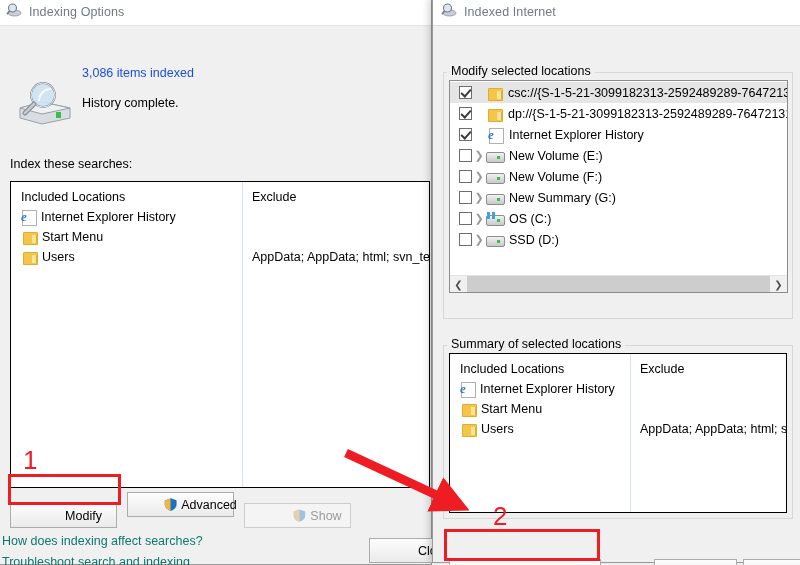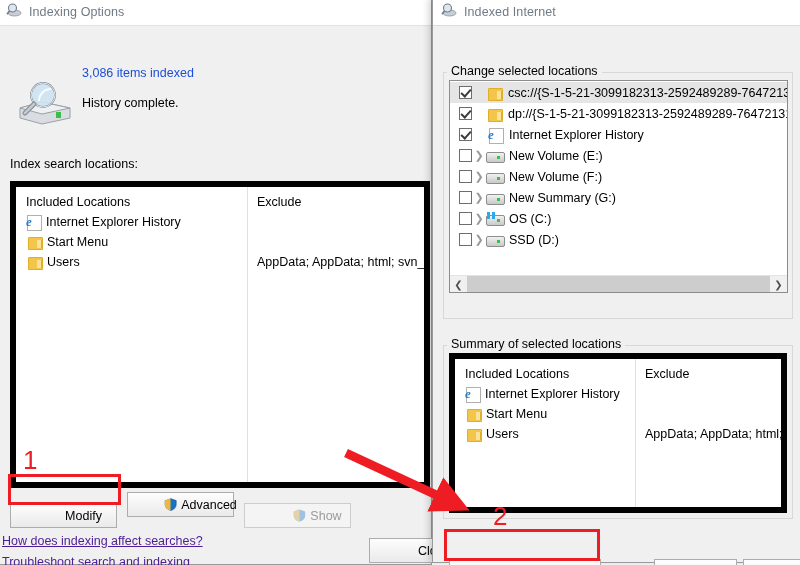--- a/index.html
+++ b/index.html
@@ -58,21 +58,21 @@
 
   .section-label {
     position: absolute;
     font-size: 12.5px; color: #000;
   }
 
   
   .listview {
     position: absolute;
     background: #fff;
-    border: 6px solid #000000;
+    border: 1px solid #000000;
     overflow: hidden;
     text-decoration: underline;
   }
   .lv-colsplit {
     position: absolute; top: 0; bottom: 0;
     width: 1px; background: #d6e3ef;
   }
   .lv-head {
     position: absolute;
     font-size: 12.5px; color: #000;
@@ -160,22 +160,21 @@
 
   .shield {
     display: inline-block; width: 13px; height: 13px;
     position: relative; flex: 0 0 auto;
   }
   .shield svg { display:block; }
 
   .link {
     position: absolute;
     font-size: 12.5px;
-    color: #4c1d95;
-    text-decoration: underline;
+    color: #0f766e;
     cursor: pointer;
     white-space: nowrap;
   }
 
   
   #right-window {
     left: 432px; top: -2px;
     width: 370px; height: 565px;
     border-right: none; border-top: none;
     box-shadow: -3px 0 7px rgba(0,0,0,.18);
@@ -292,21 +291,21 @@
             <circle cx="31" cy="17" r="12" fill="none" stroke="#ffffff" stroke-width="1" opacity=".8"></circle>
             <path d="M27 23 A12 12 0 0 1 39 11" fill="none" stroke="#ffffff" stroke-width="2" opacity=".9"></path>
             <line x1="22" y1="26" x2="13" y2="35" stroke="#8d969e" stroke-width="5" stroke-linecap="round"></line>
             <line x1="22" y1="26" x2="13" y2="35" stroke="#c7ced4" stroke-width="2.4" stroke-linecap="round"></line>
           </svg>
         </span>
         <div class="hero-l1">3,086 items indexed</div>
         <div class="hero-l2">History complete.</div>
       </div>
 
-      <div class="section-label" style="left:12px; top:131px;">Index search locations:</div>
+      <div class="section-label" style="left:12px; top:131px;">Index these searches:</div>
 
       <div class="listview" style="left:12px; top:155px; width:420px; height:307px;">
         <div class="lv-colsplit" style="left:231px;"></div>
 
         <div class="lv-head" style="left:10px; top:8px;">Included Locations</div>
         <div class="lv-head" style="left:241px; top:8px;">Exclude</div>
 
         <div class="lv-row" style="left:10px; top:28px;">
           <span class="ico-ie">
               <span class="e">e</span>
@@ -363,21 +362,21 @@
           <circle cx="6.5" cy="6" r="4" fill="#dfe6ee" stroke="#6f7d90" stroke-width="1.1"></circle>
           <line x1="3.4" y1="9" x2="1" y2="12.2" stroke="#6f7d90" stroke-width="1.6"></line>
         </svg>
       </span>
       <span class="ttext">Indexed Internet</span>
     </div>
 
     <div class="win-body">
 
       <div class="groupbox" style="left:10px; top:46px; width:350px; height:247px;"></div>
-      <div class="groupbox-title" style="left:14px; top:38px;">Change selected locations</div>
+      <div class="groupbox-title" style="left:14px; top:38px;">Modify selected locations</div>
 
       <div class="tree" style="left:16px; top:54px; width:339px; height:213px;">
 
         <div class="tree-row sel" style="top:1px;">
           <span class="cbx on"></span>
           <span class="indent"></span>
           <span class="ico-folder"></span>
           <span class="tlbl">csc://{S-1-5-21-3099182313-2592489289-764721310-1001}</span>
         </div>
 

